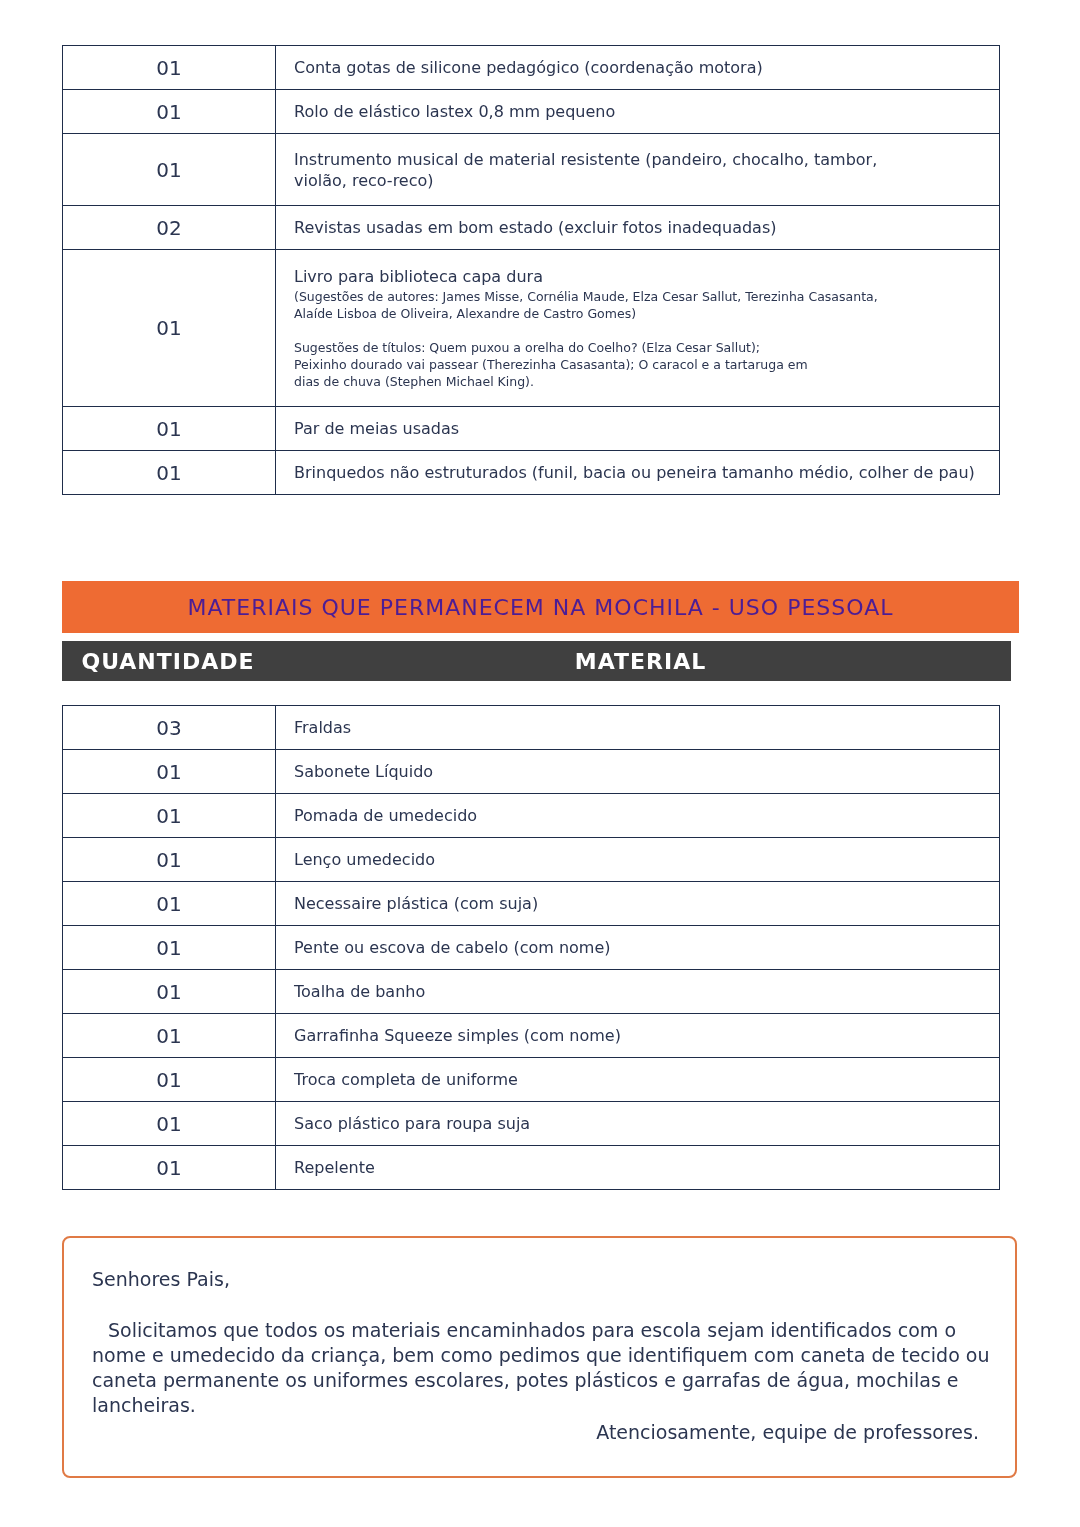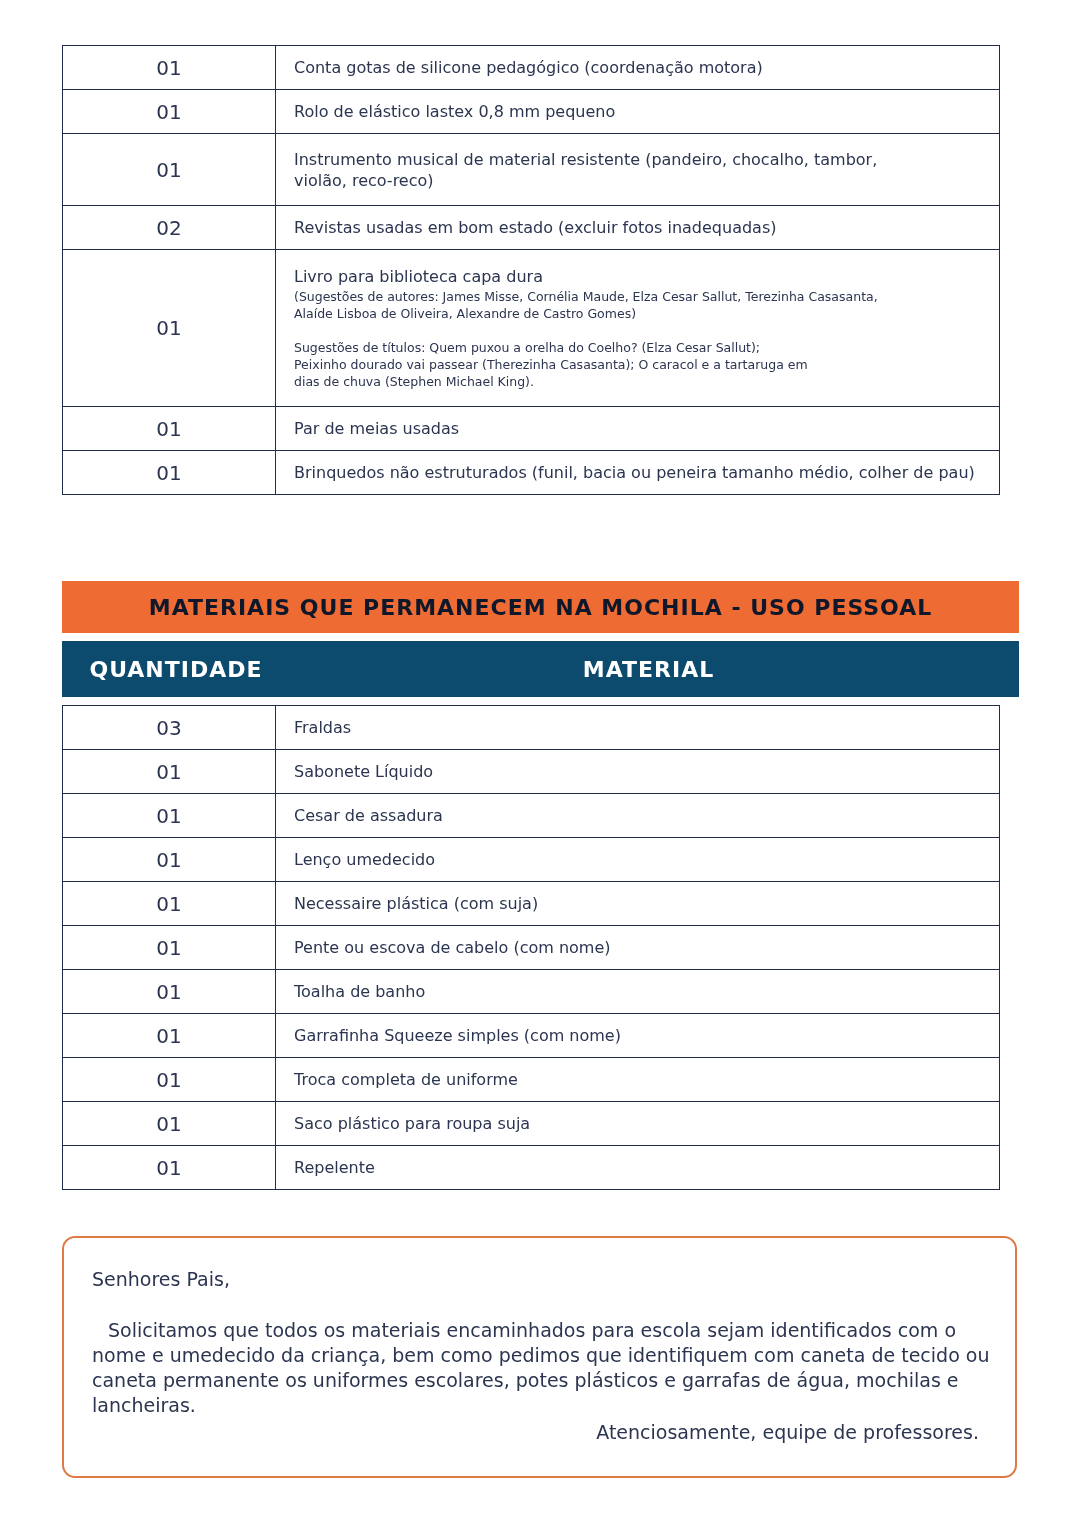--- a/index.html
+++ b/index.html
@@ -9,25 +9,25 @@
   .tbl td.qty { width: 212px; text-align: center; font-size: 20px; }
   .tbl td.mat { padding-left: 18px; }
   #t1 { top: 45px; }
   #t2 { top: 705px; }
   .r45 { height: 44px; }
   .r73 { height: 72px; }
   .r158 { height: 157px; }
   .book-main { font-size: 16px; margin-bottom: 2px; }
   .book-small { font-size: 12.5px; line-height: 17px; }
   .book-gap { height: 17px; }
-  .orange-title { position: absolute; left: 62px; top: 581px; width: 957px; height: 52px; background: #ee6b33; color: #0f172a; font-weight: bold; font-size: 22px; letter-spacing: 1px; display: flex; align-items: center; justify-content: center; }
-  .orange-head { position: absolute; top: 641px; height: 56px; background: #0c4a6e; color: #fff; font-weight: bold; font-size: 22px; letter-spacing: 1px; display: flex; align-items: center; justify-content: center; padding-left: 8px; }
+  .orange-title { position: absolute; left: 62px; top: 581px; width: 957px; height: 52px; background: #ee6b33; color: #4c1d95; font-weight: normal; font-size: 22px; letter-spacing: 1px; display: flex; align-items: center; justify-content: center; }
+  .orange-head { position: absolute; top: 641px; height: 40px; background: #404040; color: #fff; font-weight: bold; font-size: 22px; letter-spacing: 1px; display: flex; align-items: center; justify-content: center; }
   #h-qty { left: 62px; width: 212px; }
   #h-mat { left: 270px; width: 741px; }
-  .note { position: absolute; left: 62px; top: 1236px; width: 955px; height: 242px; border: 2px solid #e07a45; border-radius: 13px; box-sizing: border-box; font-size: 19px; color: #2b3550; }
+  .note { position: absolute; left: 62px; top: 1236px; width: 955px; height: 242px; border: 2px solid #e07a45; border-radius: 8px; box-sizing: border-box; font-size: 19px; color: #2b3550; }
   .note .greet { position: absolute; left: 28px; top: 30px; }
   .note .body { position: absolute; left: 28px; top: 80px; width: 900px; line-height: 25px; }
   .note .sign { position: absolute; right: 36px; top: 183px; }
 </style>
 </head>
 <body>
 
 <table class="tbl" id="t1">
   <tbody>
       <tr class="r45">
@@ -77,21 +77,21 @@
       <tr class="r45">
         <td class="qty">03</td>
         <td class="mat">Fraldas</td>
       </tr>
   <tr class="r45">
         <td class="qty">01</td>
         <td class="mat">Sabonete Líquido</td>
       </tr>
   <tr class="r45">
         <td class="qty">01</td>
-        <td class="mat">Cesar de assadura</td>
+        <td class="mat">Pomada de umedecido</td>
       </tr>
   <tr class="r45">
         <td class="qty">01</td>
         <td class="mat">Lenço umedecido</td>
       </tr>
   <tr class="r45">
         <td class="qty">01</td>
         <td class="mat">Necessaire plástica (com suja)</td>
       </tr>
   <tr class="r45">

